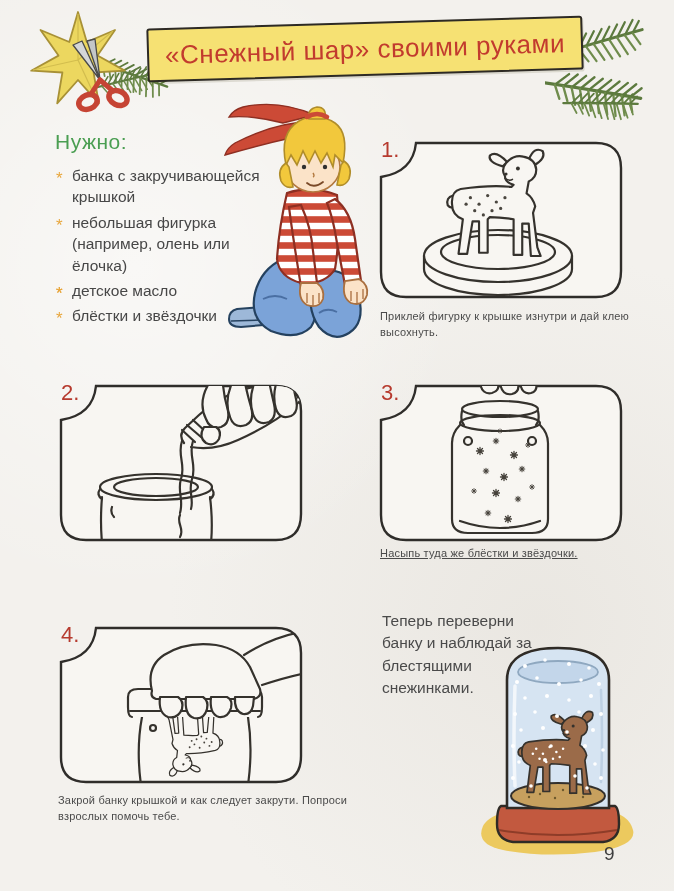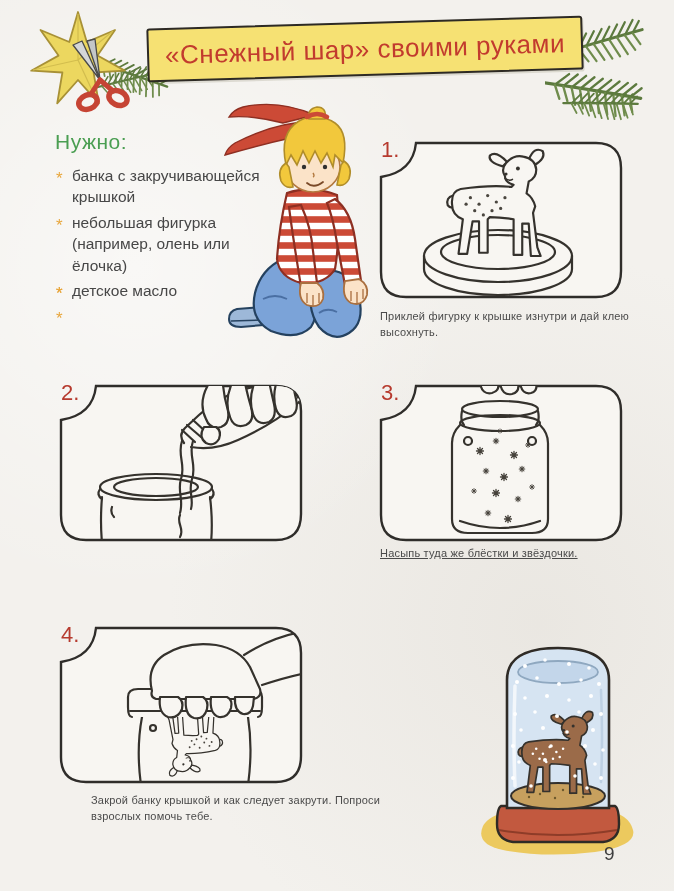--- a/index.html
+++ b/index.html
@@ -32,21 +32,21 @@
   .materials li{ position:relative; padding-left:17px; font-size:15.5px; line-height:1.38; margin-bottom:4px;}
   .materials li .bul{ position:absolute; left:1px; top:2px; color:#e8a63c; font-size:17px; }
   
   .panel{ width:250px; height:160px; }
   .panel svg{ display:block; }
   .stepnum{ position:absolute; left:5px; top:-3px; font-size:22px; color:#b63a2e; }
   .cap{ font-size:11px; line-height:1.42; color:#4a4a4a; letter-spacing:.2px; }
   .cap1{ left:380px; top:309px; width:258px; }
   .cap2{ left:58px;  top:549px; width:300px; }
   .cap3{ left:380px; top:546px; width:225px;text-decoration:underline; }
-  .cap4{ left:58px;  top:793px; width:292px;margin-left:33px; }
+  .cap4{ left:58px;  top:793px; width:292px; }
   .finaltext{ left:382px; top:610px; width:172px; font-size:15.5px; line-height:1.45; color:#4a4a4a;}
   .pagenum{ left:604px; top:843px; font-size:19px; color:#3e3e3e; }
   .line{ stroke:#35322d; stroke-width:2.2; fill:none; stroke-linecap:round; stroke-linejoin:round;}
   .fillpaper{ fill:#f8f6f2; }
 </style>
 </head>
 <body>
 
 <div id="page">
 
@@ -113,21 +113,21 @@
     <h1>«Снежный шар» своими руками</h1>
   </div>
 
   <div class="abs materials">
     <h2>Нужно:</h2>
     <ul>
       <li><span class="bul">*</span><span>банка с закручивающейся крышкой</span></li>
       <li><span class="bul">*</span><span>небольшая фигурка (например, олень или ёлочка)</span></li>
       <li><span class="bul">*</span></li>
       <li><span class="bul">*</span><span>детское масло</span></li>
-      <li><span class="bul">*</span></li>
+      <li><span class="bul">*</span><span>блёстки и звёздочки</span></li>
     </ul>
   </div>
 
   <svg class="abs" style="left:223px;top:93px;" width="155" height="252" viewBox="0 0 155 252">
     <defs>
       <pattern id="stripes" width="12" height="13" patternUnits="userSpaceOnUse">
         <rect width="12" height="13" fill="#ffffff"></rect>
         <rect y="6.2" width="12" height="6.6" fill="#cc4a36"></rect>
       </pattern>
     </defs>
@@ -278,20 +278,21 @@
         <path d="M74,86 L204,86" class="line" stroke-width="1.6"></path>
 
         <path d="M96,66 Q90,42 108,30 Q130,16 160,20 Q184,24 194,42 L204,64 Q206,72 198,74 L100,74 Q94,72 96,66 Z" class="line fillpaper"></path>
         <path d="M104,72 Q102,88 112,92 Q122,94 126,84 Q128,76 122,72 Z M130,72 Q128,90 138,93 Q148,95 151,84 Q153,76 147,72 Z M155,72 Q153,89 163,92 Q172,93 175,83 Q177,75 171,72 Z M179,72 Q178,86 187,89 Q195,90 197,81 L198,72 Z" class="line fillpaper"></path>
         <path d="M188,30 Q216,12 250,6 M206,60 Q230,52 250,48" class="line"></path>
       </g>
     </svg>
   </div>
   <div class="abs cap cap4">Закрой банку крышкой и как следует закрути. Попроси взрослых помочь тебе.</div>
 
+  <div class="abs finaltext">Теперь переверни банку и наблюдай за блестящими снежинками.</div>
 
   <svg class="abs" style="left:455px;top:638px;" width="212" height="228" viewBox="0 0 212 228">
 
     <path d="M28,188 Q20,206 48,212 Q90,220 140,214 Q182,208 178,192 Q174,176 150,172 L60,172 Q34,176 28,188 Z" fill="#ecc95e"></path>
 
     <g>
       <path d="M46,168 Q42,170 42,186 Q42,202 58,204 L148,204 Q164,202 164,186 Q164,170 160,168 Z" fill="#c2593f" stroke="#2f2b26" stroke-width="2.4"></path>
       <path d="M44,192 Q103,202 162,192" stroke="#8e3c28" stroke-width="2" fill="none"></path>
     </g>
 

